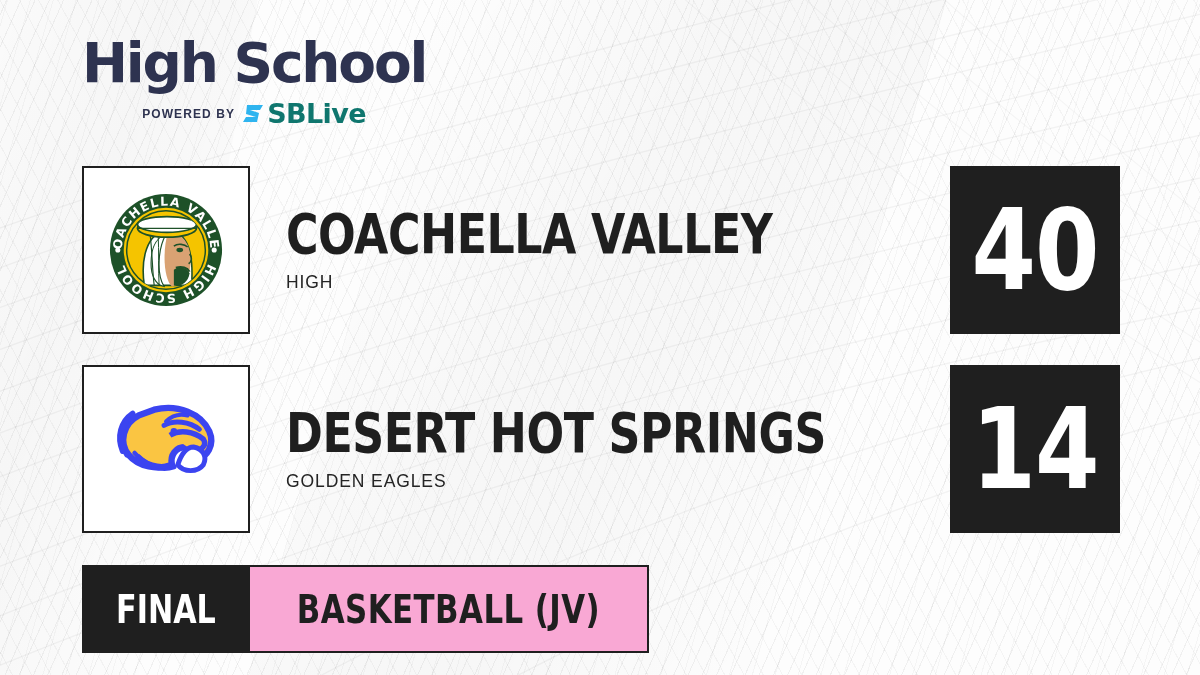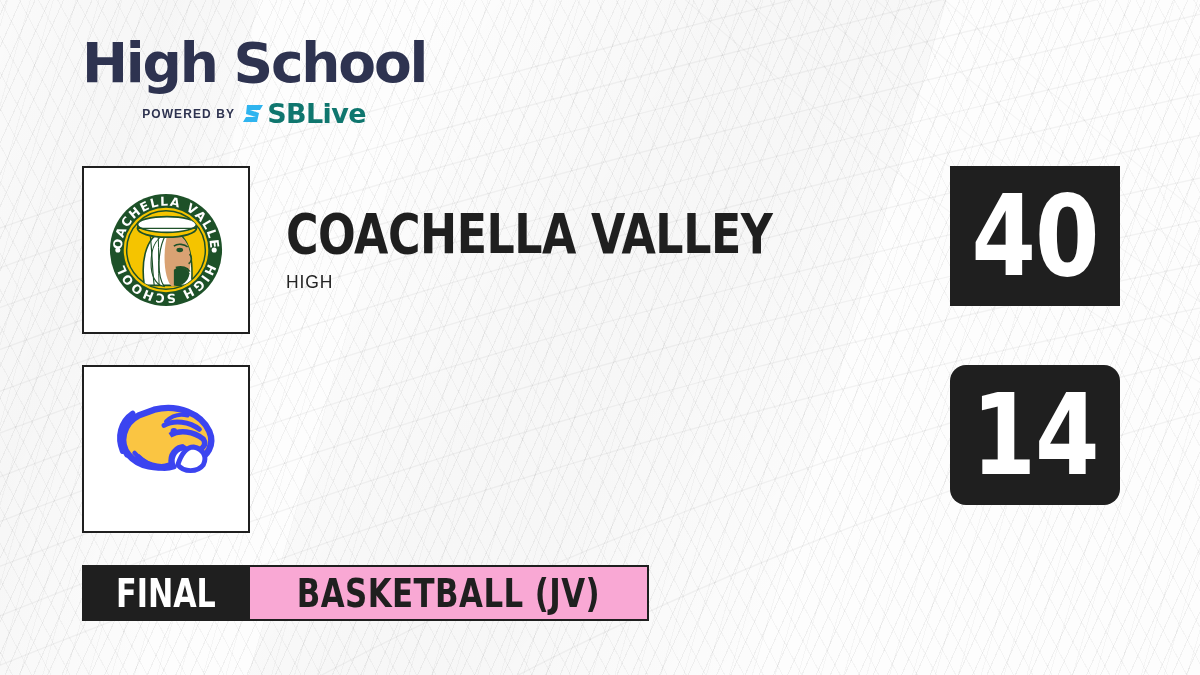--- a/index.html
+++ b/index.html
@@ -97,40 +97,40 @@
   .team-mascot{
     margin-top:11px;
     font-size:17.5px;
     letter-spacing:0.9px;
     color:#242424;
     white-space:nowrap;
   }
 
   .score-box{
     position:absolute;
-    width:170px; height:140px;
+    width:170px; height:168px;
     background:#1f1f1f;
     display:flex; align-items:center; justify-content:center;
   }
   .score-box.s1{ left:950px; top:166px; }
-  .score-box.s2{ left:950px; top:365px;border-radius:16px; }
+  .score-box.s2{ left:950px; top:365px; }
   .score-val{
     font-family:"DejaVu Sans Condensed","DejaVu Sans", sans-serif;
     font-weight:bold;
     font-size:112px;
     line-height:1;
     color:#ffffff;
     letter-spacing:-1px;
     transform:scaleX(0.92);
   }
 
   
   .status-bar{
     position:absolute; left:82px; top:565px;
-    display:flex; align-items:stretch; height:56px;
+    display:flex; align-items:stretch; height:88px;
   }
   .status-final{
     background:#1f1f1f; color:#ffffff;
     display:flex; align-items:center; justify-content:center;
     padding:0 26px; min-width:145px;
   }
   .status-final span{
     font-family:"DejaVu Sans Condensed","DejaVu Sans", sans-serif;
     font-weight:bold; font-size:39px; letter-spacing:0px;
     transform:scaleX(0.86); display:inline-block;
@@ -256,20 +256,24 @@
         <path d="M30 62 C40 72, 54 76, 66 72" fill="none" stroke="#3b44f0" stroke-width="5.5" stroke-linecap="round"></path>
         <path d="M26 58 C36 70, 52 74, 62 70" fill="none" stroke="#3b44f0" stroke-width="4.5" stroke-linecap="round"></path>
         <path d="M56 30 C66 24, 82 26, 92 34" fill="none" stroke="#3b44f0" stroke-width="5" stroke-linecap="round"></path>
         <path d="M62 40 C72 34, 86 36, 96 44 C100 50, 94 56, 86 56" fill="#fac542" stroke="#3b44f0" stroke-width="5.5" stroke-linejoin="round"></path>
         <path d="M58 26 C64 20, 72 18, 80 20" fill="none" stroke="#3b44f0" stroke-width="4" stroke-linecap="round"></path>
         <circle cx="66" cy="36" r="3.4" fill="#3b44f0"></circle>
         <path d="M86 52 C96 54, 100 62, 96 70 C90 78, 76 78, 70 70 C74 58, 80 52, 86 52 Z" fill="#ffffff" stroke="#3b44f0" stroke-width="5" stroke-linejoin="round"></path>
       </g>
     </svg>
   </div>
+  <div class="team-text">
+    <div class="team-name">DESERT HOT SPRINGS</div>
+    <div class="team-mascot">GOLDEN EAGLES</div>
+  </div>
 </div>
 <div class="score-box s2">
   <span class="score-val">14</span>
 </div>
 
 <div class="status-bar">
   <div class="status-final">
     <span>FINAL</span>
   </div>
   <div class="status-sport">

